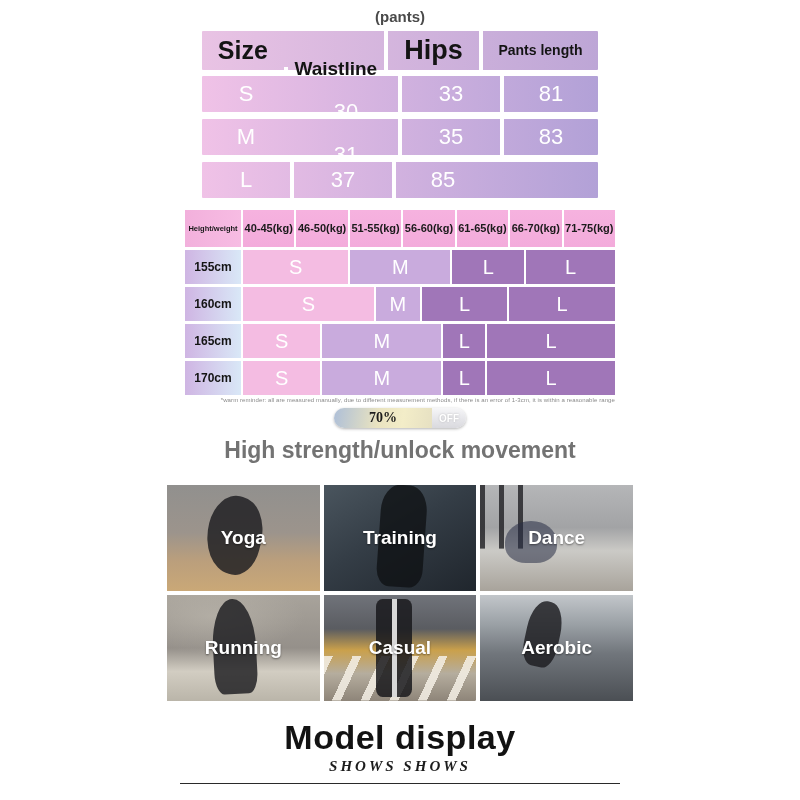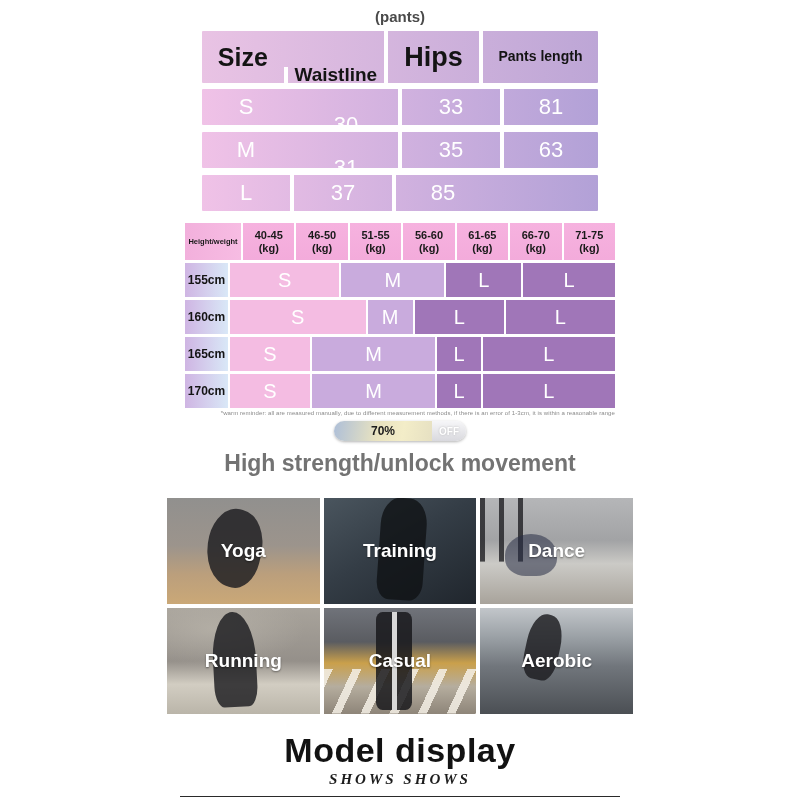--- a/index.html
+++ b/index.html
@@ -5,55 +5,55 @@
   html,body{margin:0;padding:0;background:#fff;}
   body{width:800px;height:800px;font-family:"Liberation Sans",sans-serif;-webkit-font-smoothing:antialiased;}
   .page{width:800px;height:800px;background:#fff;overflow:hidden;}
 
   
   .cat-label{padding-top:8px;text-align:center;font-size:15px;font-weight:700;color:#4a4a4a;}
 
   
   .size-table{width:396px;margin:6px auto 0;}
   .size-row{display:flex;border-radius:1px;}
-  .size-row.head{background:linear-gradient(90deg,#e9c3e4,#bda6d6);height:52px;}
+  .size-row.head{background:linear-gradient(90deg,#e9c3e4,#bda6d6);height:39px;}
   .size-row.body{background:linear-gradient(90deg,#f0c2e7,#b2a1d7);height:36px;margin-top:7px;}
   .size-row.body.first{margin-top:6px;}
   .size-cell{display:flex;align-items:center;justify-content:center;text-align:center;}
   .size-cell+.size-cell{border-left:4px solid #fff;}
   .c1{width:88px;} .c2{width:104px;margin-top:36px;} .c3{width:98px;} .c4{width:94px;}
   .head .size-cell{color:#141414;font-weight:700;}
   .head .c1{font-size:25px;} .head .c2{font-size:19px;} .head .c3{font-size:27px;}
   .head .c4{font-size:14px;line-height:1.12;padding:0 14px;}
   .body .size-cell{color:#fff;font-size:22px;font-weight:400;}
 
   
   .fit-table{width:430px;margin:12px auto 0;}
   .fit-row{display:flex;gap:2px;margin-top:3px;}
   .fit-row.head{margin-top:5px;height:37px;}
   .fit-row:not(.head){height:34px;}
   .fit-corner{width:56px;flex:none;background:linear-gradient(90deg,#f2b0dc,#f7bce3);
     display:flex;align-items:center;justify-content:center;font-size:7.5px;font-weight:700;color:#1a1a1a;}
-  .fit-head-cell{flex:1;background:linear-gradient(180deg,#f6b2df,#f3abdb);display:flex;flex-direction:column;
+  .fit-head-cell{flex:1;background:linear-gradient(180deg,#f6b2df,#f3abdb);display:flex;flex-direction:row;
     align-items:center;justify-content:center;font-size:11px;font-weight:700;color:#1a1a1a;line-height:1.15;}
-  .fit-label{width:43px;flex:none;background:linear-gradient(90deg,#cfb5e3,#d9e8f7);
+  .fit-label{width:56px;flex:none;background:linear-gradient(90deg,#cfb5e3,#d9e8f7);
     display:flex;align-items:center;justify-content:center;font-size:12px;font-weight:700;color:#141414;}
   .fit-segs{flex:1;display:flex;gap:2px;}
   .seg{display:flex;align-items:center;justify-content:center;color:#fff;font-size:20px;font-weight:400;}
   .seg-s{background:#f4bce2;}
   .seg-m{background:#c9abdd;}
   .seg-l{background:#a076b8;}
 
   
   .note{width:430px;margin:2px auto 0;text-align:right;font-size:6px;color:#8a8a8a;letter-spacing:.1px;}
   .badge{width:132px;height:20px;margin:5px auto 0;display:flex;border-radius:10px;overflow:hidden;
     box-shadow:0 1px 3px rgba(0,0,0,.3);}
   .badge-left{flex:1;display:flex;align-items:center;justify-content:center;
     background:linear-gradient(100deg,#aebfd8 0%,#e9e3c0 45%,#f3edc8 70%,#e6e0c2 100%);
-    color:#1c1c1c;font-size:12px;font-weight:700;}
+    color:#1c1c1c;font-size:14px;font-weight:700;font-family:Liberation Serif, serif;}
   .badge-right{width:34px;display:flex;align-items:center;justify-content:center;
     background:linear-gradient(180deg,#f6f6f8,#d9d9de);color:#fff;font-size:10px;font-weight:700;
     text-shadow:0 0 2px rgba(150,150,150,.6);}
 
   
   .headline{margin-top:9px;text-align:center;font-size:23px;font-weight:700;color:#737373;}
 
   
   .gallery{width:466px;margin:21px auto 0;display:grid;grid-template-columns:repeat(3,1fr);gap:4px;}
   .tile{position:relative;height:106px;overflow:hidden;}
@@ -105,21 +105,21 @@
     <div class="size-row body first">
       <div class="size-cell c1">S</div>
       <div class="size-cell c2">30</div>
       <div class="size-cell c3">33</div>
       <div class="size-cell c4">81</div>
     </div>
     <div class="size-row body">
       <div class="size-cell c1">M</div>
       <div class="size-cell c2">31</div>
       <div class="size-cell c3">35</div>
-      <div class="size-cell c4">63</div>
+      <div class="size-cell c4">83</div>
     </div>
     <div class="size-row body">
       <div class="size-cell c1">L</div>
       <div class="size-cell c3">37</div>
       <div class="size-cell c4">85</div>
     </div>
   </div>
 
   <div class="fit-table">
     <div class="fit-row head">

